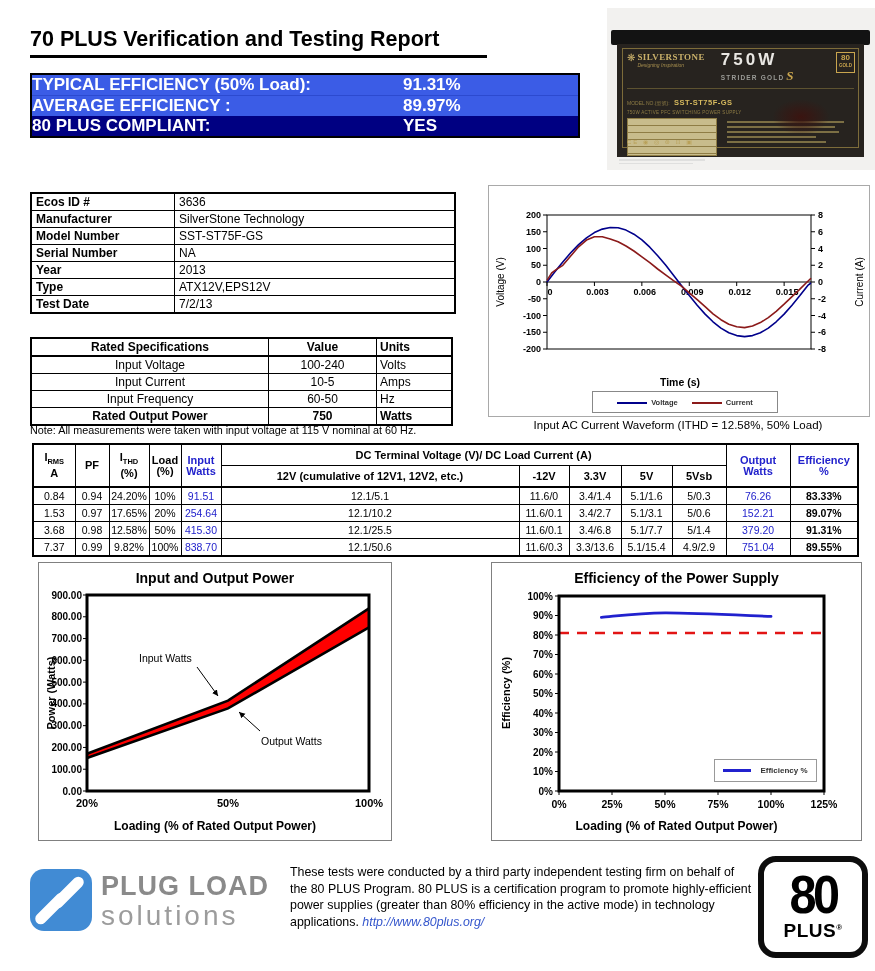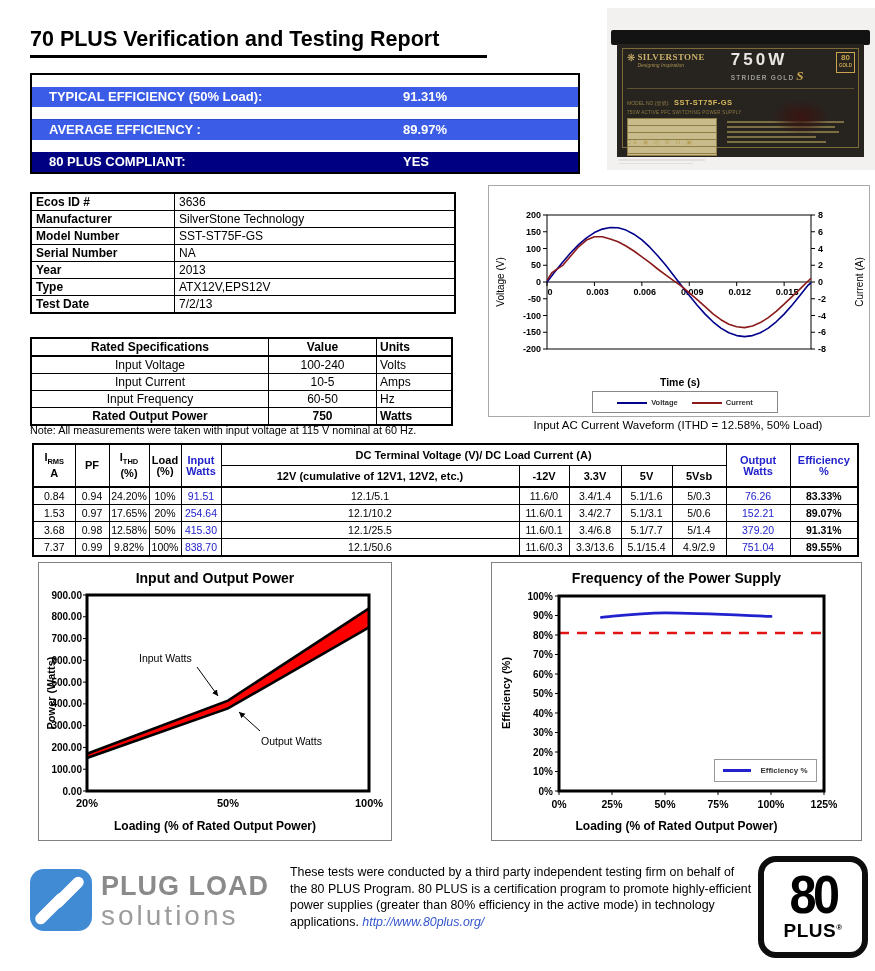--- a/index.html
+++ b/index.html
@@ -3,35 +3,35 @@
 <meta charset="utf-8">
 <style>
   html,body{margin:0;padding:0;background:#fff;}
   .page{position:relative;width:875px;height:971px;background:#ffffff;overflow:hidden;
         font-family:"Liberation Sans",sans-serif;color:#000;}
   
   .title{position:absolute;left:30px;top:27px;font-size:21.5px;font-weight:700;}
   .title-rule{position:absolute;left:30px;top:55px;width:457px;height:3px;background:#000;}
   
   .summary{position:absolute;left:30px;top:73px;width:546px;border:2px solid #000;}
-  .summary-row{position:relative;height:20px;line-height:20px;color:#fff;font-weight:700;font-size:13px;padding-left:17px;margin-top:12px;}
+  .summary-row{position:relative;height:20px;line-height:20px;color:#fff;font-weight:700;font-size:17px;padding-left:0;}
   .summary-row.blue{background:#3B5CE6;}
   .summary-row.blue+.summary-row.blue{border-top:1px solid #2c4ad0;}
   .summary-row.navy{background:#000082;}
   .summary-val{position:absolute;left:371px;top:0;}
   
   .psu-photo{position:absolute;left:607px;top:8px;width:268px;height:162px;background:#f2f1ef;}
   .psu-lid{position:absolute;left:4px;top:22px;width:259px;height:15px;background:#131313;border-radius:2px;}
   .psu-body{position:absolute;left:10px;top:36px;width:247px;height:113px;background:#27231f;}
   .psu-label{position:absolute;left:5px;top:4px;right:5px;bottom:9px;border:1px solid #7d6c3a;padding:3px 4px;}
   .psu-top{display:flex;align-items:flex-start;}
   .psu-snow{color:#c9b06a;font-size:10px;margin-right:2px;}
   .psu-brand{color:#c9b06a;font-size:9px;font-weight:700;font-family:"Liberation Serif",serif;letter-spacing:.4px;}
   .psu-tagline{color:#a8904f;font-size:5px;font-style:italic;}
-  .psu-wattblock{margin-left:26px;}
+  .psu-wattblock{margin-left:16px;}
   .psu-watt{color:#e9e7e3;font-size:17px;font-weight:700;letter-spacing:3px;line-height:16px;}
   .psu-series{color:#9a9a96;font-size:6.5px;font-weight:700;letter-spacing:1.2px;}
   .psu-s{color:#c9a54e;font-size:13px;font-family:"Liberation Serif",serif;font-style:italic;font-weight:700;margin-left:2px;}
   .psu-badge{position:absolute;right:3px;top:3px;width:17px;height:19px;border:1px solid #c9a54e;
              color:#c9a54e;text-align:center;font-weight:700;font-size:8px;line-height:10px;}
   .psu-badge-sub{font-size:4.5px;line-height:5px;}
   .psu-model-row{margin-top:4px;border-top:1px solid #5d5230;padding-top:2px;}
   .psu-model-label{color:#8f7d45;font-size:5px;}
   .psu-model{color:#d6b95e;font-size:7.5px;font-weight:700;letter-spacing:.5px;}
   .psu-sub{color:#8f7d45;font-size:4.5px;margin-top:1px;letter-spacing:.3px;}
@@ -476,21 +476,21 @@
         <text x="120" y="245" font-family="Liberation Sans, sans-serif" text-anchor="middle" font-size="10.5" font-weight="700">25%</text>
         <line x1="173" y1="228" x2="173" y2="232" stroke="#000"></line>
         <text x="173" y="245" font-family="Liberation Sans, sans-serif" text-anchor="middle" font-size="10.5" font-weight="700">50%</text>
         <line x1="226" y1="228" x2="226" y2="232" stroke="#000"></line>
         <text x="226" y="245" font-family="Liberation Sans, sans-serif" text-anchor="middle" font-size="10.5" font-weight="700">75%</text>
         <line x1="279" y1="228" x2="279" y2="232" stroke="#000"></line>
         <text x="279" y="245" font-family="Liberation Sans, sans-serif" text-anchor="middle" font-size="10.5" font-weight="700">100%</text>
         <line x1="332" y1="228" x2="332" y2="232" stroke="#000"></line>
         <text x="332" y="245" font-family="Liberation Sans, sans-serif" text-anchor="middle" font-size="10.5" font-weight="700">125%</text>
       </svg>
-    <div class="chart-title">Frequency of the Power Supply</div>
+    <div class="chart-title">Efficiency of the Power Supply</div>
     <div class="ylabel-b" style="left:14px;top:130px;">Efficiency (%)</div>
     <div class="xlabel">Loading (% of Rated Output Power)</div>
     <div class="eff-legend">
       <span class="leg-line" style="background:#2121CE;width:28px;height:3px;"></span>
       <span>Efficiency %</span>
     </div>
   </div>
 
   <div class="pl-logo">
     <div class="pl-bar b1"></div>

